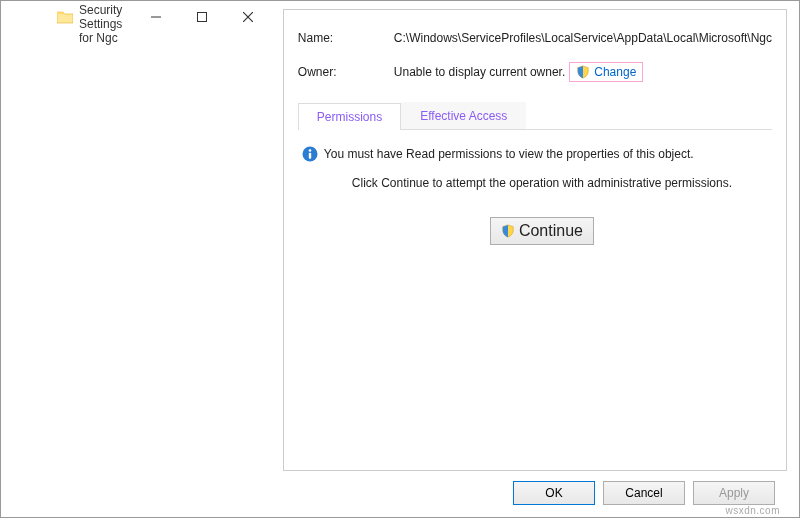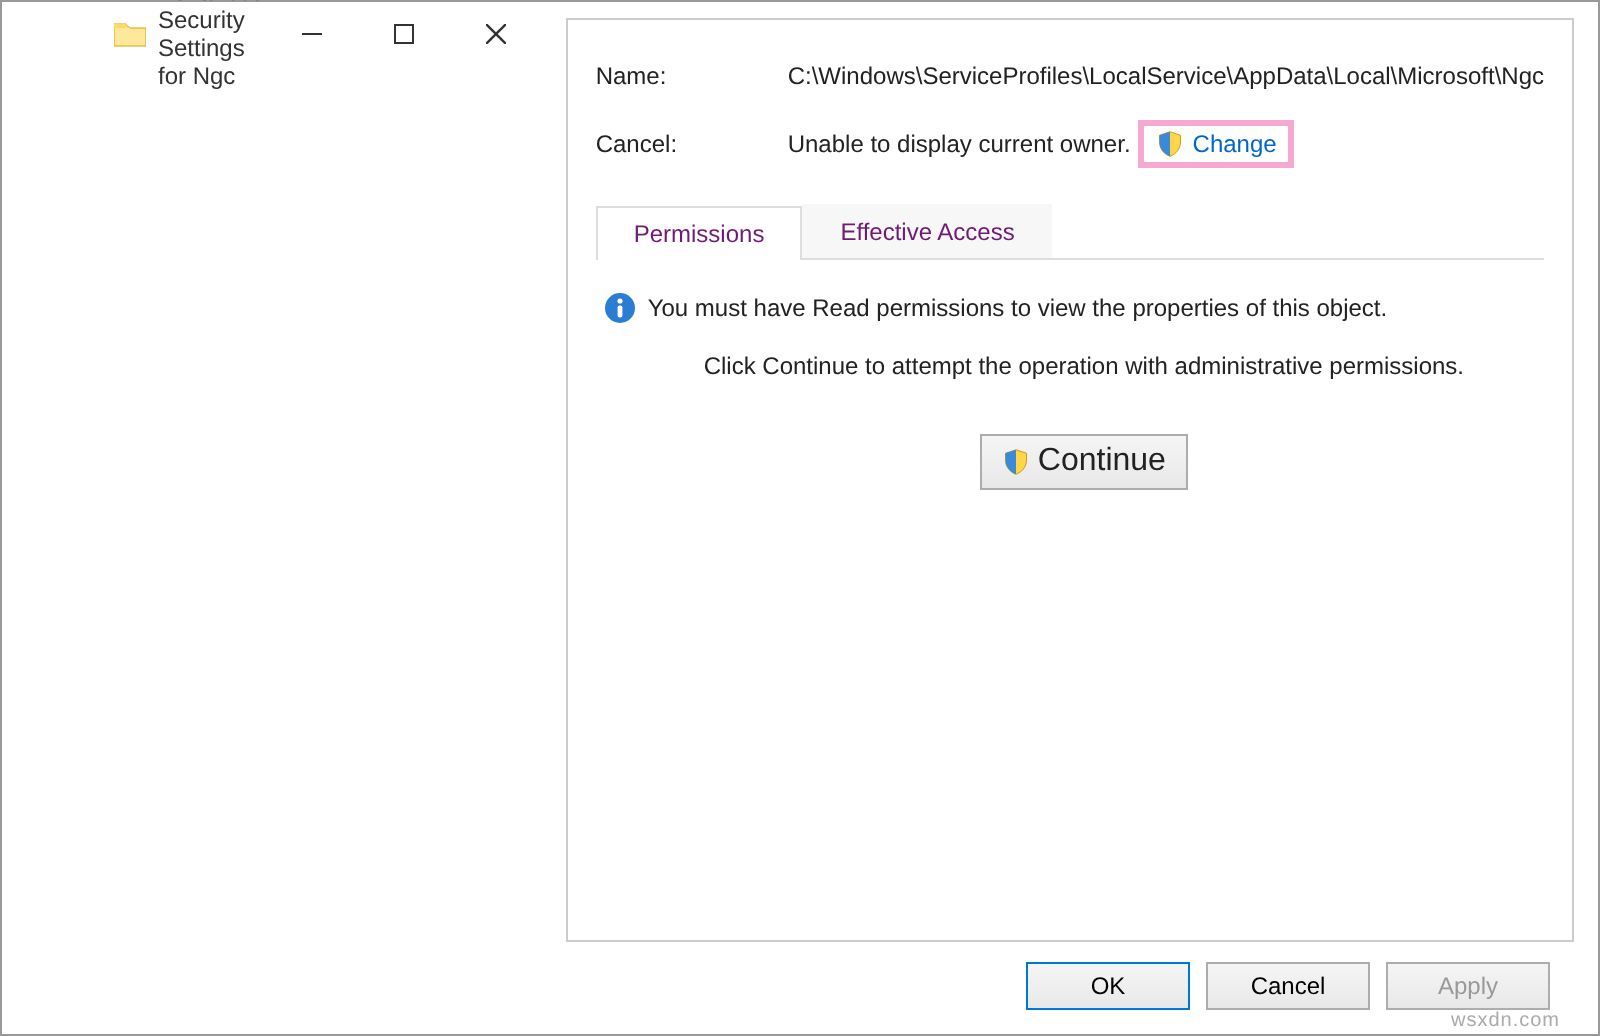--- a/index.html
+++ b/index.html
@@ -9,24 +9,24 @@
   .titlebar .folder-icon { width: 16px; height: 14px; margin-right: 6px; }
   .titlebar .title { flex: 1; }
   .win-controls { display: flex; height: 100%; }
   .win-btn { width: 46px; display: flex; align-items: center; justify-content: center; font-size: 14px; font-family: Arial; cursor: default; }
   .win-btn.close { font-size: 16px; }
   .content-outer { padding: 8px 12px 0 12px; flex: 1; display: flex; flex-direction: column; }
   .panel { border: 1px solid #ccc; flex: 1; padding: 16px 14px 10px 14px; display: flex; flex-direction: column; }
   .prop-row { display: flex; align-items: center; font-size: 12px; color: #222; margin-bottom: 10px; min-height: 24px; gap: 12px; }
   .prop-label { width: 84px; }
   .owner-row { display: flex; align-items: center; }
-  .change-link { display: inline-flex; align-items: center; border: 3px solid #f9a8d4; padding: 2px 6px; margin-left: 4px; color: #0066cc; cursor: pointer; font-size: 12px; }
+  .change-link { display: inline-flex; align-items: center; border: 1px solid #f9a8d4; padding: 2px 6px; margin-left: 4px; color: #0066cc; cursor: pointer; font-size: 12px; }
   .shield { width: 14px; height: 14px; margin-right: 4px; }
   .tabs { display: flex; border-bottom: 1px solid #ddd; margin-top: 8px; }
-  .tab { padding: 6px 18px; font-size: 12px; color: #701a75; cursor: default; border: 1px solid transparent; border-bottom: none; background: #f7f7f7; }
+  .tab { padding: 6px 18px; font-size: 12px; color: #8b5cf6; cursor: default; border: 1px solid transparent; border-bottom: none; background: #f7f7f7; }
   .tab.active { background: #fff; border-color: #ddd; position: relative; top: 1px; }
   .tab-content { padding: 16px 4px; font-size: 12px; color: #222; flex: 1; text-align: center; }
   .info-line { display: flex; align-items: center; margin-bottom: 14px; }
   .info-icon { width: 16px; height: 16px; margin-right: 6px; }
   .continue-line { margin-left: 14px; margin-bottom: 27px; }
   .continue-btn { display: inline-flex; align-items: center; padding: 4px 10px; border: 1px solid #adadad; background: linear-gradient(#f5f5f5,#e8e8e8); font-size: 16px; cursor: default; margin-left: 14px; }
   .continue-btn .shield { margin-right: 4px; }
   .footer { display: flex; justify-content: flex-end; padding: 10px 12px 12px 0; gap: 8px; }
   .footer button { width: 82px; height: 24px; font-size: 12px; border: 1px solid #adadad; background: linear-gradient(#f5f5f5,#e8e8e8); cursor: default; }
   .footer button.primary { border: 1px solid #0078d7; }
@@ -66,21 +66,21 @@
 
   <div class="content-outer">
     <div class="panel">
 
       <div class="prop-row">
         <span class="prop-label">Name:</span>
         <span>C:\Windows\ServiceProfiles\LocalService\AppData\Local\Microsoft\Ngc</span>
       </div>
 
       <div class="prop-row">
-        <span class="prop-label">Cancel:</span>
+        <span class="prop-label">Owner:</span>
         <span class="owner-row">
           <span>Unable to display current owner.</span>
           <span class="change-link">
             <svg class="shield" viewBox="0 0 16 16">
               <path d="M8 1l6 2v4c0 4-3 7-6 8-3-1-6-4-6-8V3z" fill="#ffd54a" stroke="#c79100" stroke-width="0.5"></path>
               <path d="M8 1v14c-3-1-6-4-6-8V3z" fill="#3b8ad8"></path>
             </svg>
             <span>Change</span>
           </span>
         </span>

